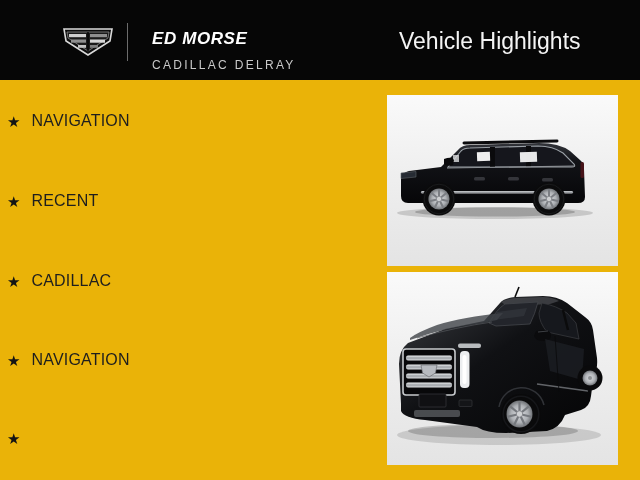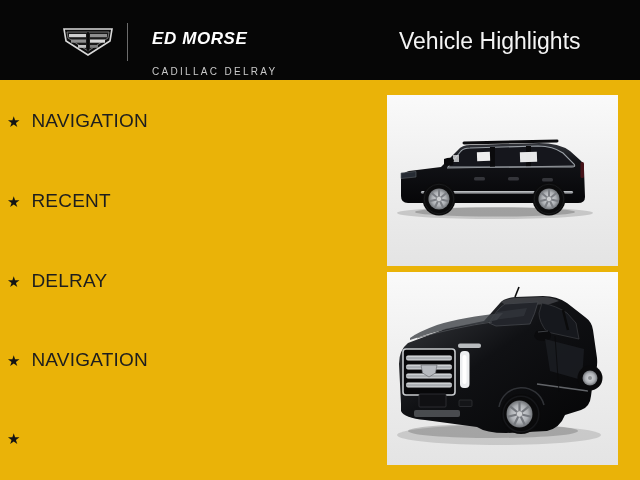--- a/index.html
+++ b/index.html
@@ -6,31 +6,31 @@
   .screen{position:relative;width:640px;height:480px;background:#eab308;overflow:hidden;
           font-family:Liberation Sans, sans-serif;}
 
   
   .topbar{position:absolute;left:0;top:0;width:640px;height:80px;background:#060606;}
   .crest{position:absolute;left:62px;top:26px;width:52px;height:31px;}
   .vline{position:absolute;left:127px;top:23px;width:1px;height:38px;background:#6c6c6c;}
   .dealer{position:absolute;left:152px;top:30px;}
   .dealer-name{color:#ffffff;font-size:17px;font-weight:bold;font-style:italic;
                letter-spacing:0.6px;line-height:1;white-space:nowrap;}
-  .dealer-sub{color:#c9c9c9;font-size:10px;letter-spacing:2.3px;margin-top:20px;
+  .dealer-sub{color:#c9c9c9;font-size:12px;letter-spacing:2.3px;margin-top:12px;
               line-height:1;white-space:nowrap;}
   .hl-title{position:absolute;left:399px;top:28px;color:#f4f4f4;font-size:23px;
             font-weight:400;line-height:1.2;white-space:nowrap;text-align:center;}
 
   
   .features{list-style:none;margin:0;padding:0;}
   .feat{position:absolute;left:7px;display:flex;align-items:center;gap:11px;
         color:#1e1e1e;height:26px;}
   .star{font-size:15px;line-height:1;color:#141414;}
-  .feat-label{font-size:19px;letter-spacing:0.2px;white-space:nowrap;}
+  .feat-label{font-size:16px;letter-spacing:0.2px;white-space:nowrap;}
   .feat-1{top:108px;} .feat-2{top:188px;} .feat-3{top:268px;}
   .feat-4{top:347px;} .feat-5{top:425px;}
 
   
   .photo{position:absolute;left:387px;width:231px;margin:0;
          background:linear-gradient(180deg,#fafafa 0%,#f0f0f0 40%,#e4e4e4 100%);}
   .photo1{top:95px;height:171px;}
   .photo2{top:272px;height:193px;}
   .photo svg{display:block;width:100%;height:100%;}
 </style>
@@ -63,21 +63,21 @@
     <li class="feat feat-1">
       <span class="star">★</span>
       <span class="feat-label">NAVIGATION</span>
     </li>
     <li class="feat feat-2">
       <span class="star">★</span>
       <span class="feat-label">RECENT</span>
     </li>
     <li class="feat feat-3">
       <span class="star">★</span>
-      <span class="feat-label">DELRAY</span>
+      <span class="feat-label">CADILLAC</span>
     </li>
     <li class="feat feat-4">
       <span class="star">★</span>
       <span class="feat-label">NAVIGATION</span>
     </li>
     <li class="feat feat-5">
       <span class="star">★</span>
     </li>
   </ul>
 

